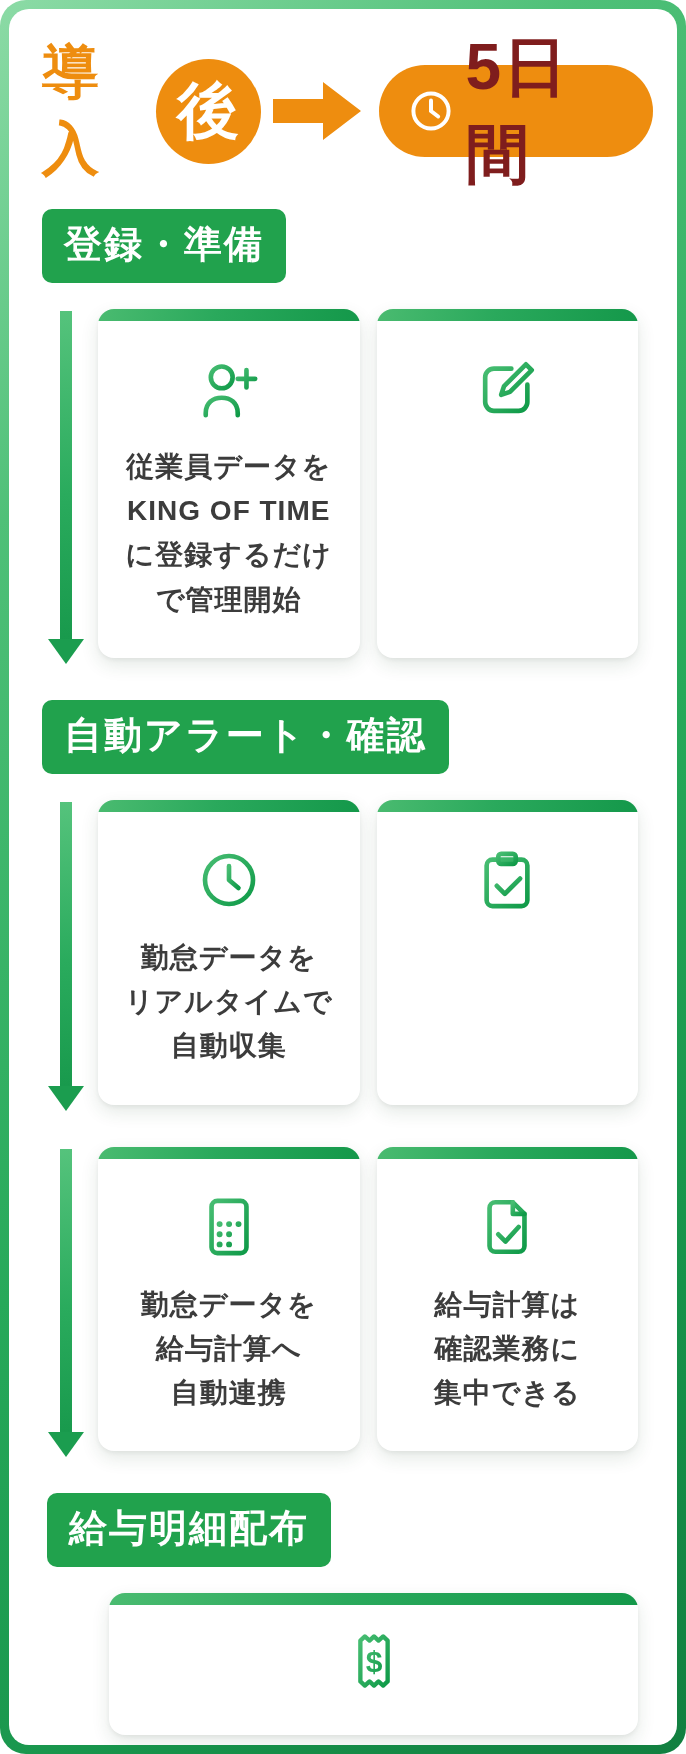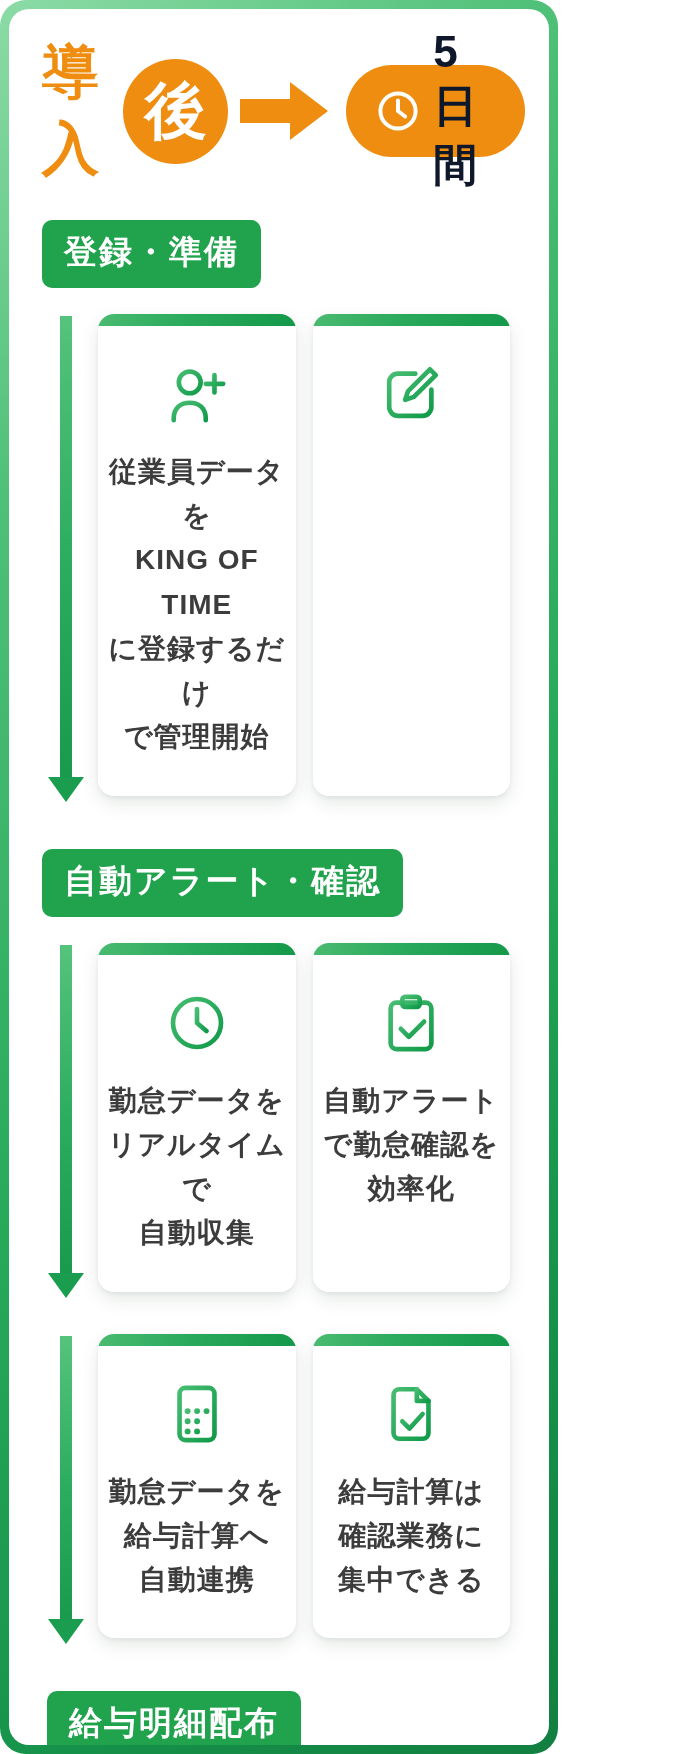--- a/index.html
+++ b/index.html
@@ -1,46 +1,46 @@
 <!DOCTYPE html>
 <html><head>
 <meta charset="utf-8">
 <style>
   * { margin:0; padding:0; box-sizing:border-box; }
   html,body { width:686px; height:1754px; background:#ffffff; font-family:"Liberation Sans","DejaVu Sans",sans-serif; }
   .frame {
-    position:absolute; inset:0; width:558px; height:1754px;
+    position:absolute; inset:0; width:686px; height:1754px;
     border-radius:26px;
     background:linear-gradient(138deg,#8cdba6 0%,#4fc078 22%,#27a95a 55%,#16924a 80%,#127f40 100%);
   }
   .panel {
     position:absolute; inset:9px;
     background:#ffffff; border-radius:20px; overflow:hidden;
   }
   
   .header { display:flex; align-items:center; margin:46px 24px 0 33px; height:112px; }
   .phase-word { font-size:57px; font-weight:800; color:var(--orange); letter-spacing:3px; }
   .phase-circle {
     width:105px; height:105px; border-radius:50%; background:var(--orange);
     display:flex; align-items:center; justify-content:center;
     color:#fff; font-size:62px; font-weight:800; flex:0 0 auto;
   }
   .head-arrow { margin:0 14px 0 12px; flex:0 0 auto; display:flex; align-items:center; }
   .pill {
     margin-left:4px; display:flex; align-items:center; gap:13px;
     background:var(--orange); border-radius:999px; padding:15px 30px; height:92px;
   }
-  .pill-text { color:#0f172a; font-size:44px; font-weight:800; letter-spacing:2px; }
+  .pill-text { color:#7f1d1d; font-size:64px; font-weight:800; letter-spacing:2px; }
   
   .section { margin-top:42px; }
   .section-label {
     display:inline-block; margin-left:33px;
     background:var(--green-label); color:#fff;
-    font-size:33px; font-weight:800; letter-spacing:2px;
-    padding:10px 22px 13px; border-radius:10px;margin-top:11px;
+    font-size:38px; font-weight:800; letter-spacing:2px;
+    padding:10px 22px 13px; border-radius:10px;
   }
   .row { display:flex; gap:17px; position:relative; margin:26px 39px 0 89px; }
   .row.single { margin-left:100px; }
   .arrowcol { position:absolute; left:-38px; top:2px; bottom:-6px; width:12px; }
   .arrow-shaft { position:absolute; left:0; right:0; top:0; bottom:20px;
     background:linear-gradient(180deg,#55c37c 0%,#2aab5d 55%,#18994c 100%); }
   .arrow-head { position:absolute; bottom:0; left:50%; transform:translateX(-50%);
     width:0; height:0; border-left:18px solid transparent; border-right:18px solid transparent;
     border-top:25px solid #1b9d4f; }
   .card {
@@ -173,23 +173,20 @@
                     <stop offset="1" stop-color="#0f9a48"></stop>
                   </linearGradient>
                 </defs>
                 <g stroke="url(#gr3)" stroke-width="3.2" stroke-linecap="round" stroke-linejoin="round">
                   <rect x="8" y="8" width="28" height="32" rx="4"></rect>
                   <rect x="16" y="4" width="12" height="7" rx="2" fill="GRAD" stroke="GRAD"></rect>
                   <path d="M15 26 l5.5 5.5 L31 21"></path>
                 </g>
               </svg>
             </div>
-          <div class="card-text">自動アラート
-で勤怠確認を
-効率化</div>
         </div>
       </div>
     </div>
 
     <div class="section">
       <div class="row">
         <div class="arrowcol">
             <div class="arrow-shaft"></div>
             <div class="arrow-head"></div>
           </div>

